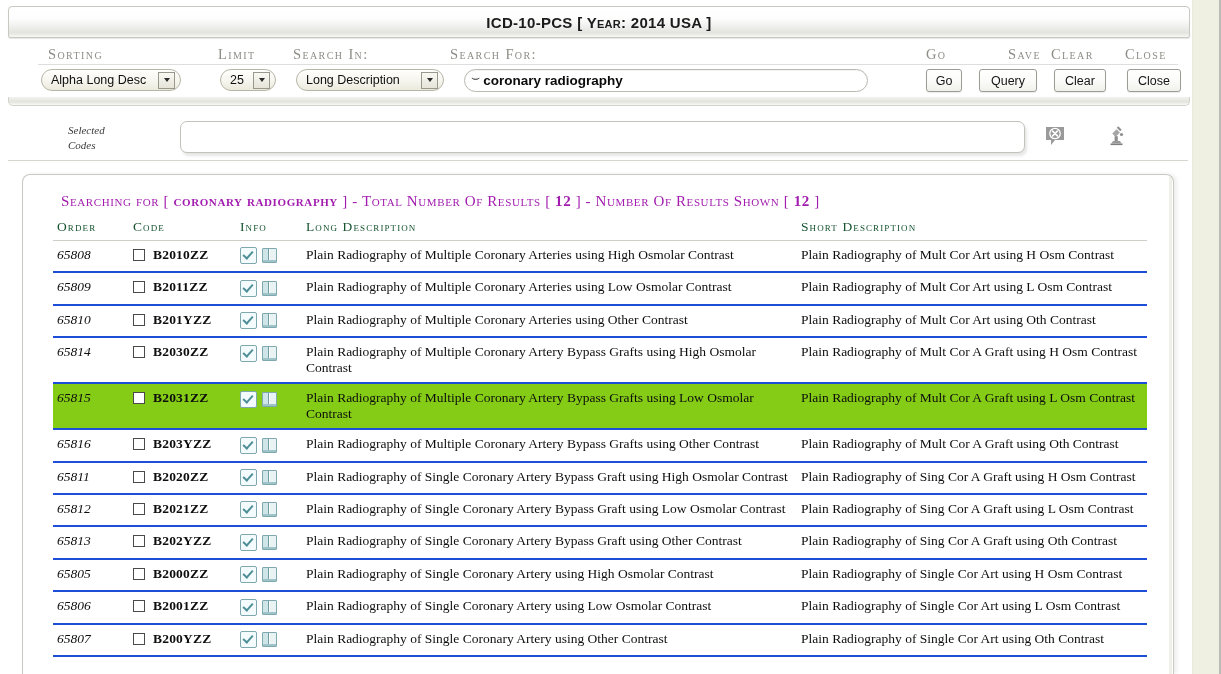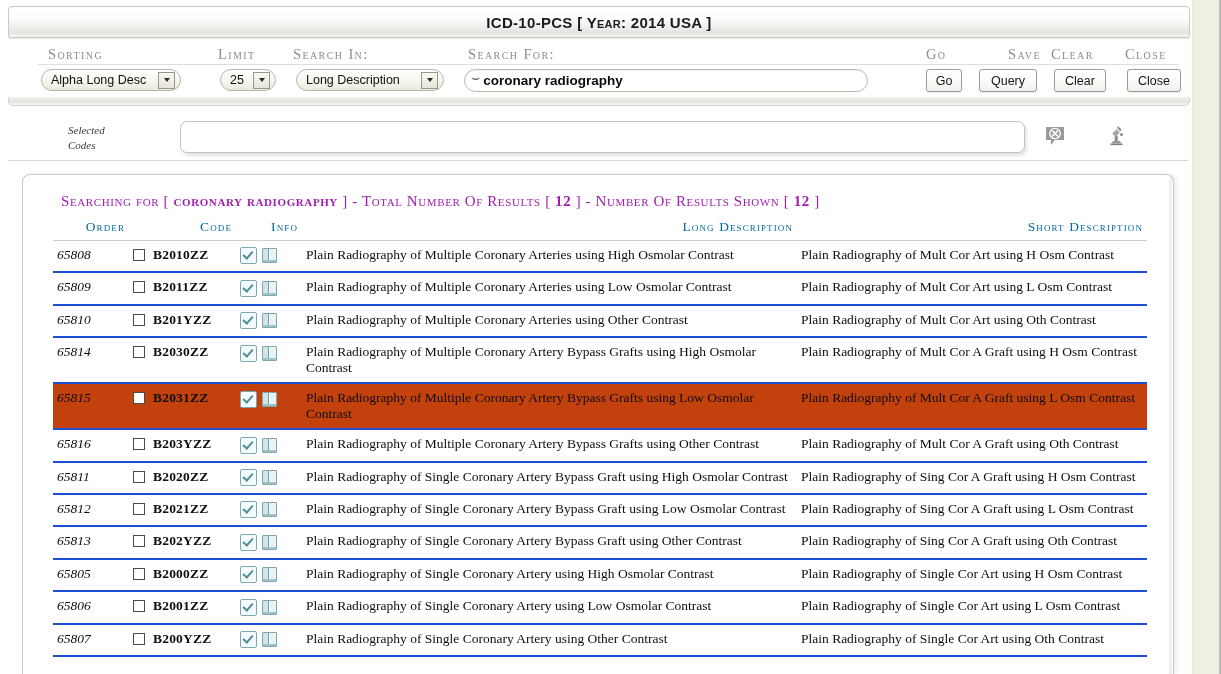--- a/index.html
+++ b/index.html
@@ -217,37 +217,37 @@
     position: absolute; left: 30px; top: 42px;
     width: 1094px;
     border-collapse: collapse;
     table-layout: fixed;
   }
   table.results th {
     font-family: "Liberation Serif", serif;
     font-variant: small-caps;
     font-weight: normal;
     font-size: 13.5px;
-    color: #0369a1;
+    color: #14532d;
     letter-spacing: 1.1px;
-    text-align: right;
+    text-align: left;
     padding: 2px 4px 5px 4px;
     border-bottom: 1px solid #cfcfc7;
     white-space: nowrap;
   }
   table.results td {
     font-family: "Liberation Serif", serif;
     font-size: 13.5px;
     color: #0e0e0e;
     padding: 6px 4px 7px 4px;
     border-bottom: 2px solid #1d4ed8;
     vertical-align: top;
     line-height: 15.5px;
   }
-  tr.row-hl td { background: #c2410c; margin-left: 44px; }
+  tr.row-hl td { background: #84cc16; margin-left: 44px; }
 
   td.c-order {
     font-style: italic;
     font-size: 13px;
     color: #2a2a2a;
     padding-left: 12px;
   }
   td.c-code { font-weight: bold; letter-spacing: 0.2px; white-space: nowrap; }
   td.c-code .cb {
     display: inline-block;
@@ -315,21 +315,21 @@
 
   <div class="titlebar">
     <span class="titlebar-text">ICD-10-PCS [ Year: 2014 USA ]</span>
   </div>
 
   <div class="toolbar">
     <div class="tb-labels">
       <span class="tb-label" style="left:40px;">Sorting</span>
       <span class="tb-label" style="left:210px;">Limit</span>
       <span class="tb-label" style="left:285px;">Search In:</span>
-      <span class="tb-label" style="left:460px;">Search For:</span>
+      <span class="tb-label" style="left:442px;">Search For:</span>
       <span class="tb-label" style="left:918px;">Go</span>
       <span class="tb-label" style="left:1000px;">Save</span>
       <span class="tb-label" style="left:1043px;">Clear</span>
       <span class="tb-label" style="left:1117px;">Close</span>
     </div>
     <div class="tb-rule"></div>
 
     <div class="tb-controls">
 
       <div class="sel" style="left:33px; top:3px; width:140px;">

